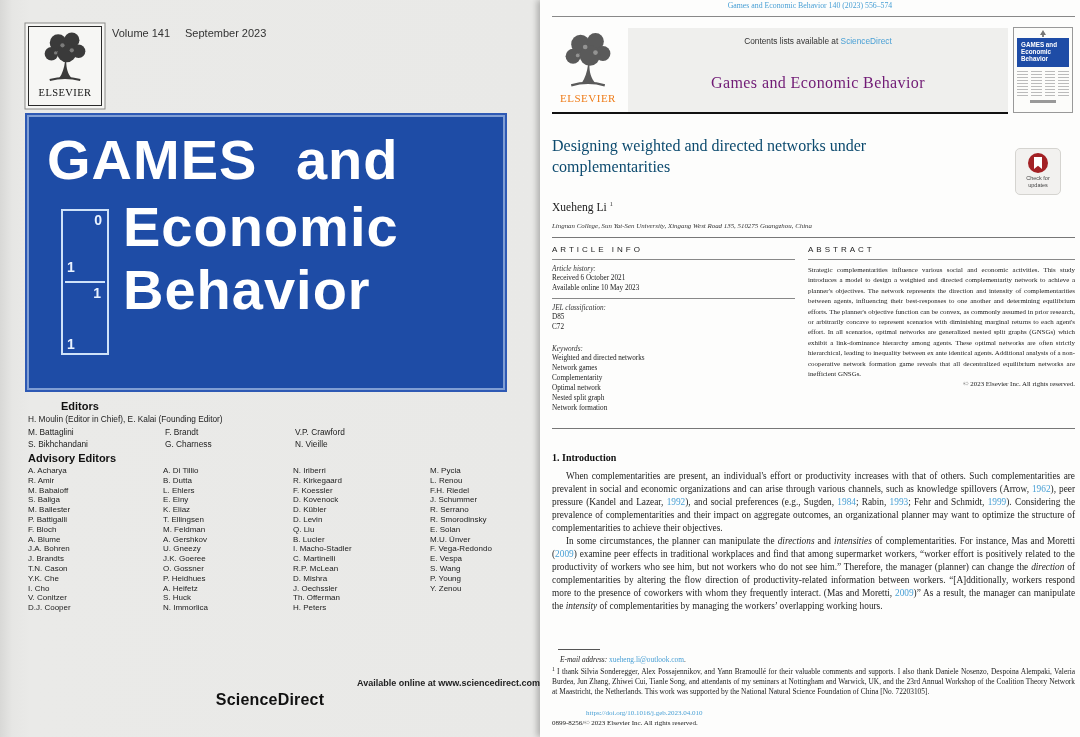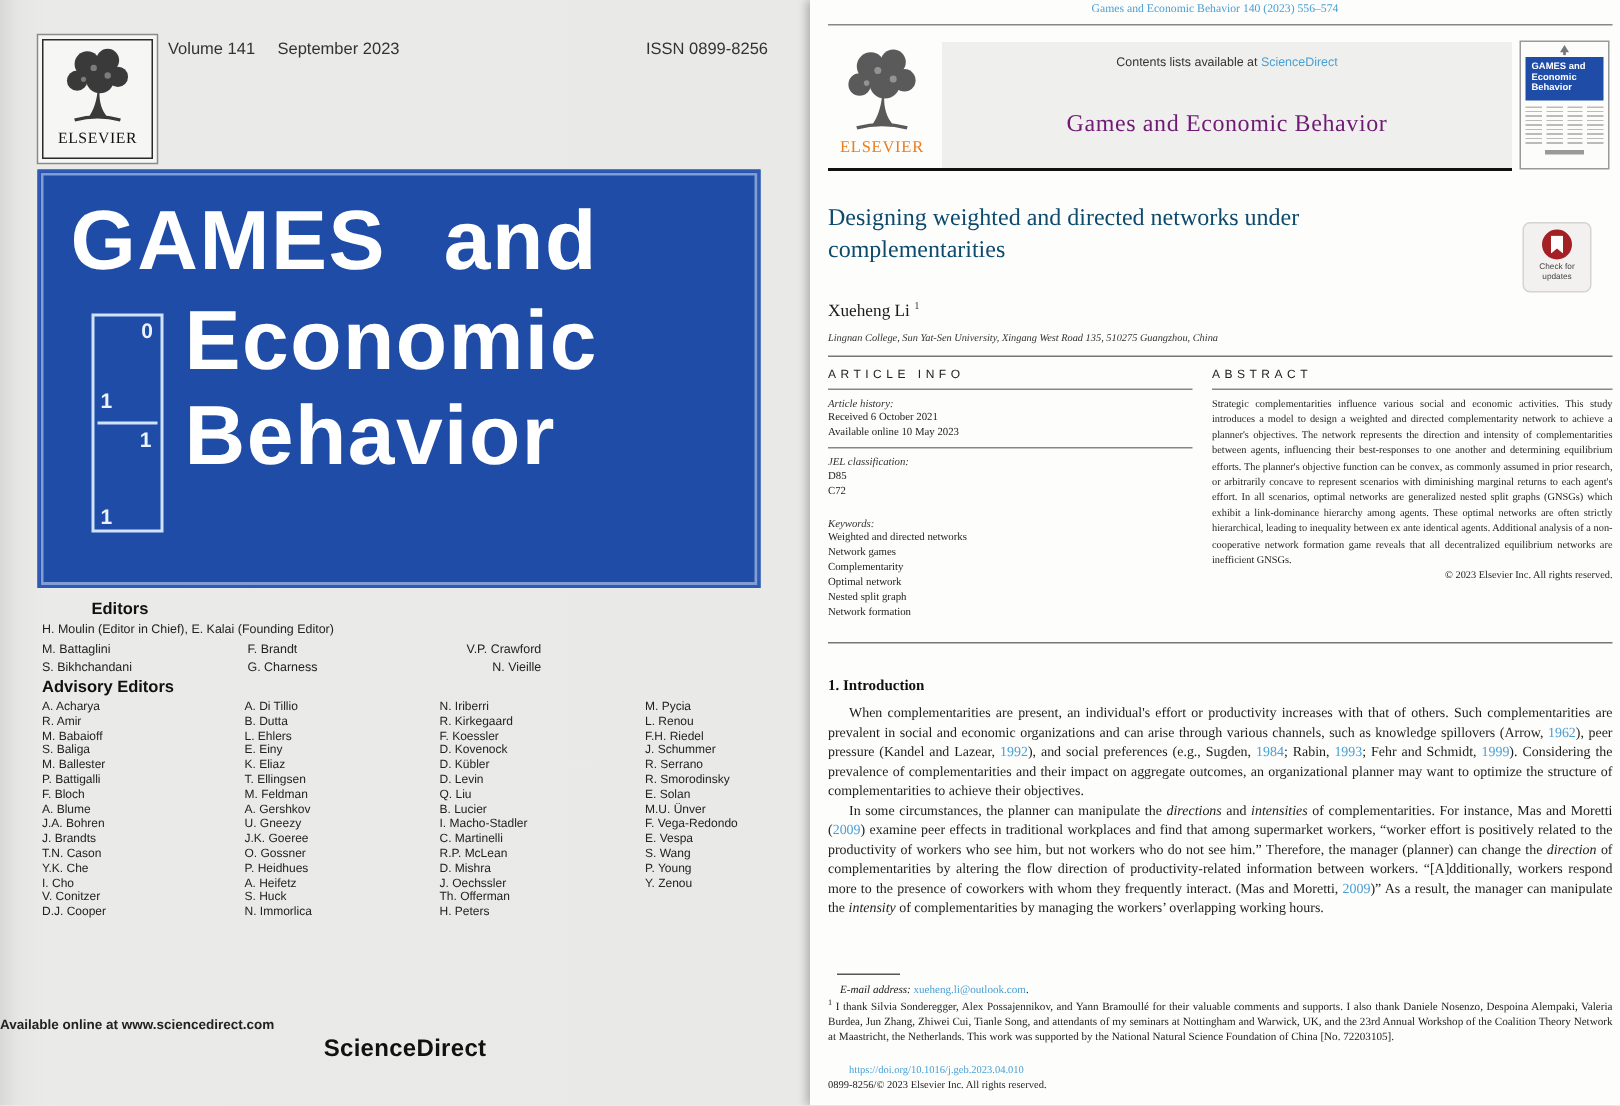--- a/index.html
+++ b/index.html
@@ -26,21 +26,21 @@
   .matrix-diagram .n1 { position:absolute; top:48px; left:4px; }
   .matrix-diagram .hline { position:absolute; top:70px; left:2px; right:2px; height:2px; background:#cfe2f8; }
   .matrix-diagram .n2 { position:absolute; top:74px; right:6px; }
   .matrix-diagram .n3 { position:absolute; bottom:1px; left:4px; }
   .ct-lines23 { font-size:56px; font-weight:bold; letter-spacing:1px; line-height:63px; }
 
   .ed-heading { position:absolute; left:28px; font-size:11px; font-weight:bold; color:#111; }
   .ed-chief { position:absolute; left:28px; top:414px; font-size:8.3px; color:#222; }
   .ed-col { position:absolute; top:427px; font-size:8.3px; line-height:11.5px; color:#222; }
   .adv-col { position:absolute; top:466px; font-size:8px; line-height:9.8px; color:#222; }
-  .cover-bottom1 { position:absolute; left:0; top:678px; width:540px; text-align:left; font-size:9px; font-weight:bold; color:#222; }
+  .cover-bottom1 { position:absolute; left:0; top:678px; width:540px; text-align:right; font-size:9px; font-weight:bold; color:#222; }
   .cover-bottom2 { position:absolute; left:0; top:691px; width:540px; text-align:center; font-size:16px; font-weight:bold; letter-spacing:.2px; color:#111; }
 
   
   .paper-page { position:absolute; left:540px; top:0; width:540px; height:737px; background:#fdfdfc;
     font-family:"Liberation Serif", serif; color:#1d1d1d; box-shadow:-3px 0 6px rgba(0,0,0,.25); }
   .link { color:#4aa0d5; }
   .running-head { position:absolute; top:1px; left:0; width:540px; text-align:center; font-size:7.8px; color:#4aa0d5; }
   .rh-rule { position:absolute; top:16px; left:12px; width:523px; border-top:1px solid #888; }
 
   .hdr-logo { position:absolute; left:12px; top:30px; width:72px; height:80px; text-align:center; }
@@ -87,21 +87,21 @@
   .sec-heading { position:absolute; left:12px; top:452px; font-size:10px; font-weight:bold; color:#111; }
   .intro-body { position:absolute; left:12px; top:470px; width:523px; font-size:9.3px; line-height:13px; text-align:justify; color:#1d1d1d; }
   .intro-body p { text-indent:14px; }
   .seg-em { font-style:italic; }
   .seg-link { color:#4aa0d5; }
 
   .fn-rule { position:absolute; left:18px; top:649px; width:42px; border-top:1px solid #555; }
   .fn-email { position:absolute; left:20px; top:655px; width:515px; font-size:7.4px; color:#222; }
   .fn-note { position:absolute; left:12px; top:665px; width:523px; font-size:7.4px; line-height:9.6px; text-align:justify; color:#222; }
   .fn-note sup { font-size:5.5px; }
-  .doi-line { position:absolute; left:8px; top:709px; font-size:7px;padding-left:18px; }
+  .doi-line { position:absolute; left:28px; top:709px; font-size:7px;padding-left:18px; }
   .issn-line { position:absolute; left:12px; top:719px; font-size:7px; color:#222; }
 
   .tree-svg { display:block; margin:0 auto; }
 </style>
 </head>
 <body>
 
 <div class="screen">
 
   <div class="cover-page">
@@ -121,21 +121,20 @@
             <circle cx="19" cy="27" r="2"></circle>
         </g>
         <path d="M30 37 C29 45 27 51 23 57 L38 57 C33 51 31.5 45 31.5 37 Z" fill="#3a3a3a"></path>
         <path d="M12 59 Q30 54 48 59" stroke="#3a3a3a" stroke-width="2.5" fill="none"></path>
       </svg>
       <div class="pubname">ELSEVIER</div>
     </div>
 
     <div class="cover-meta meta-volume">Volume 141</div>
     <div class="cover-meta meta-date">September 2023</div>
-    <div class="cover-meta meta-issn">ISSN 0899-8256</div>
 
     <div class="cover-title-box">
       <div class="ct-line1">GAMES and</div>
       <div class="ct-row2">
         <div class="matrix-diagram">
           <span class="n0">0</span>
           <span class="n1">1</span>
           <div class="hline"></div>
           <span class="n2">1</span>
           <span class="n3">1</span>
@@ -150,21 +149,21 @@
     <div class="ed-heading" style="top:400px;padding-left:33px;">Editors</div>
     <div class="ed-chief">H. Moulin (Editor in Chief), E. Kalai (Founding Editor)</div>
     <div class="ed-col" style="left:28px;">
         <div>M. Battaglini</div>
         <div>S. Bikhchandani</div>
       </div>
     <div class="ed-col" style="left:165px;">
         <div>F. Brandt</div>
         <div>G. Charness</div>
       </div>
-    <div class="ed-col" style="left:311px;text-align:right;">
+    <div class="ed-col" style="left:295px;">
         <div>V.P. Crawford</div>
         <div>N. Vieille</div>
       </div>
 
     <div class="ed-heading" style="top:452px;">Advisory Editors</div>
     <div class="adv-col" style="left:163px;">
         <div>A. Di Tillio</div>
         <div>B. Dutta</div>
         <div>L. Ehlers</div>
         <div>E. Einy</div>

